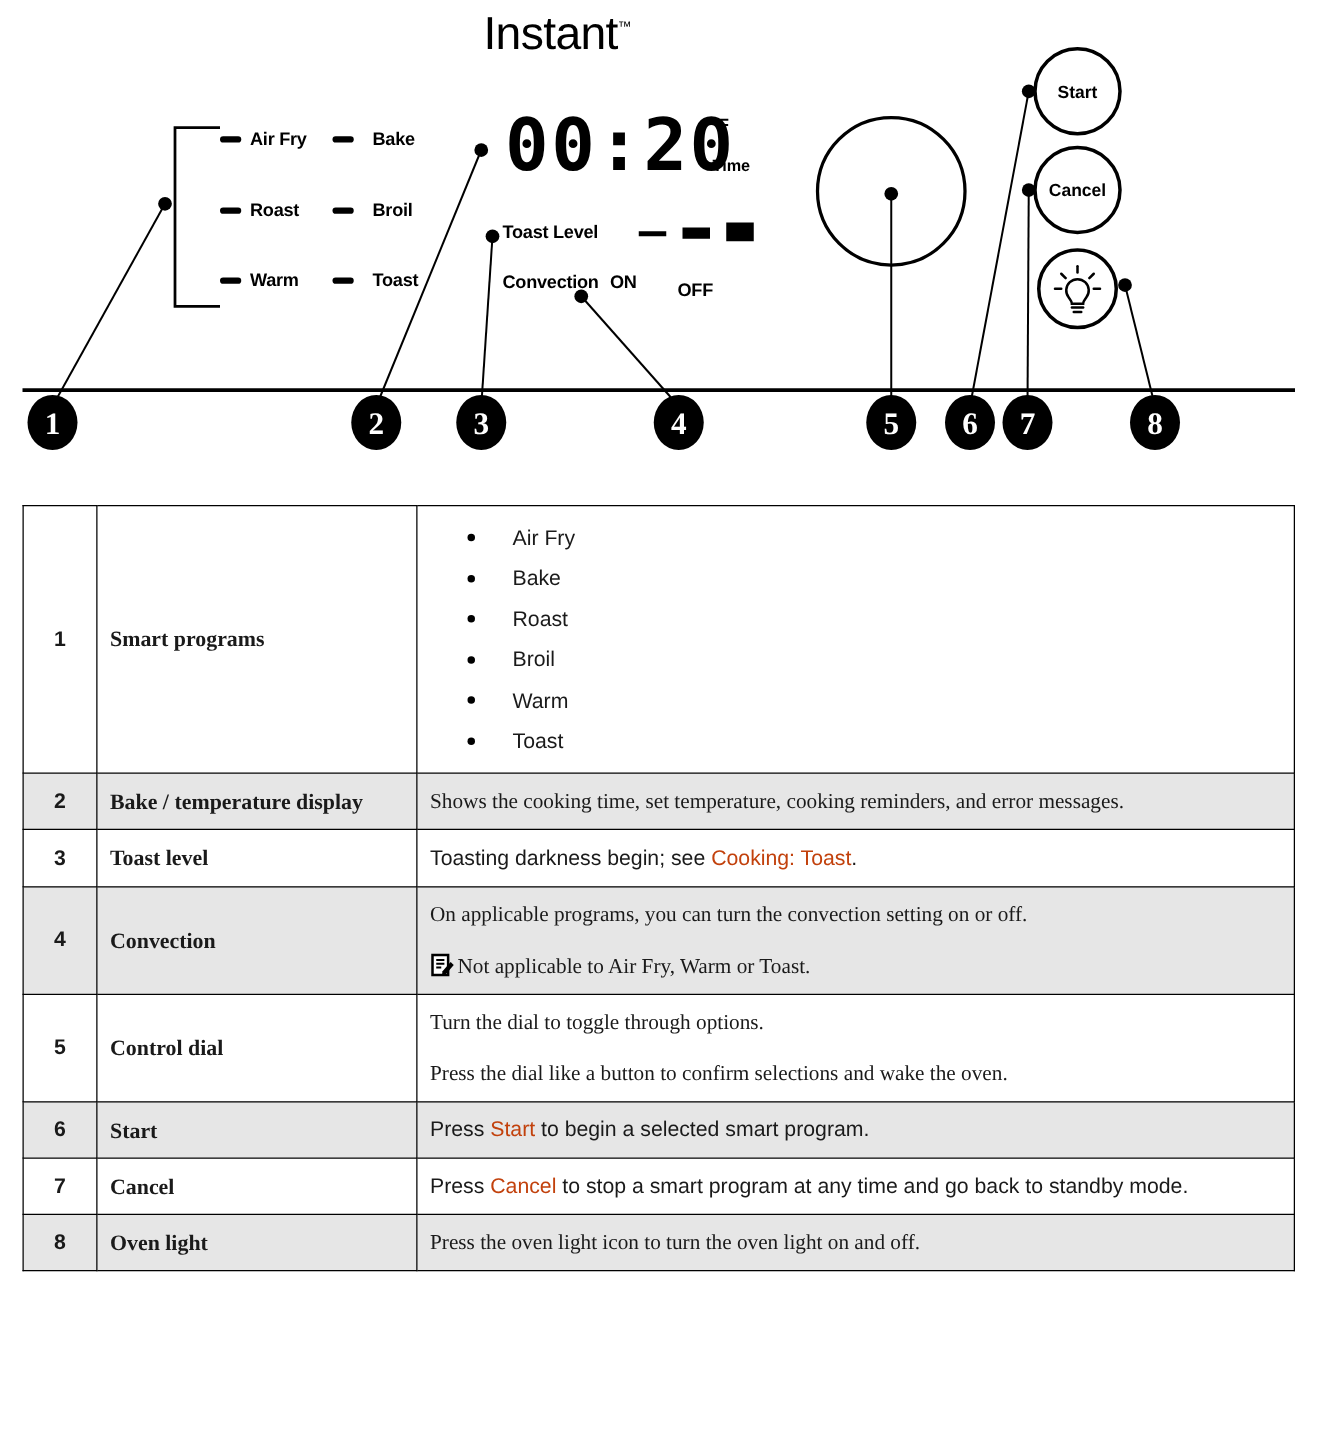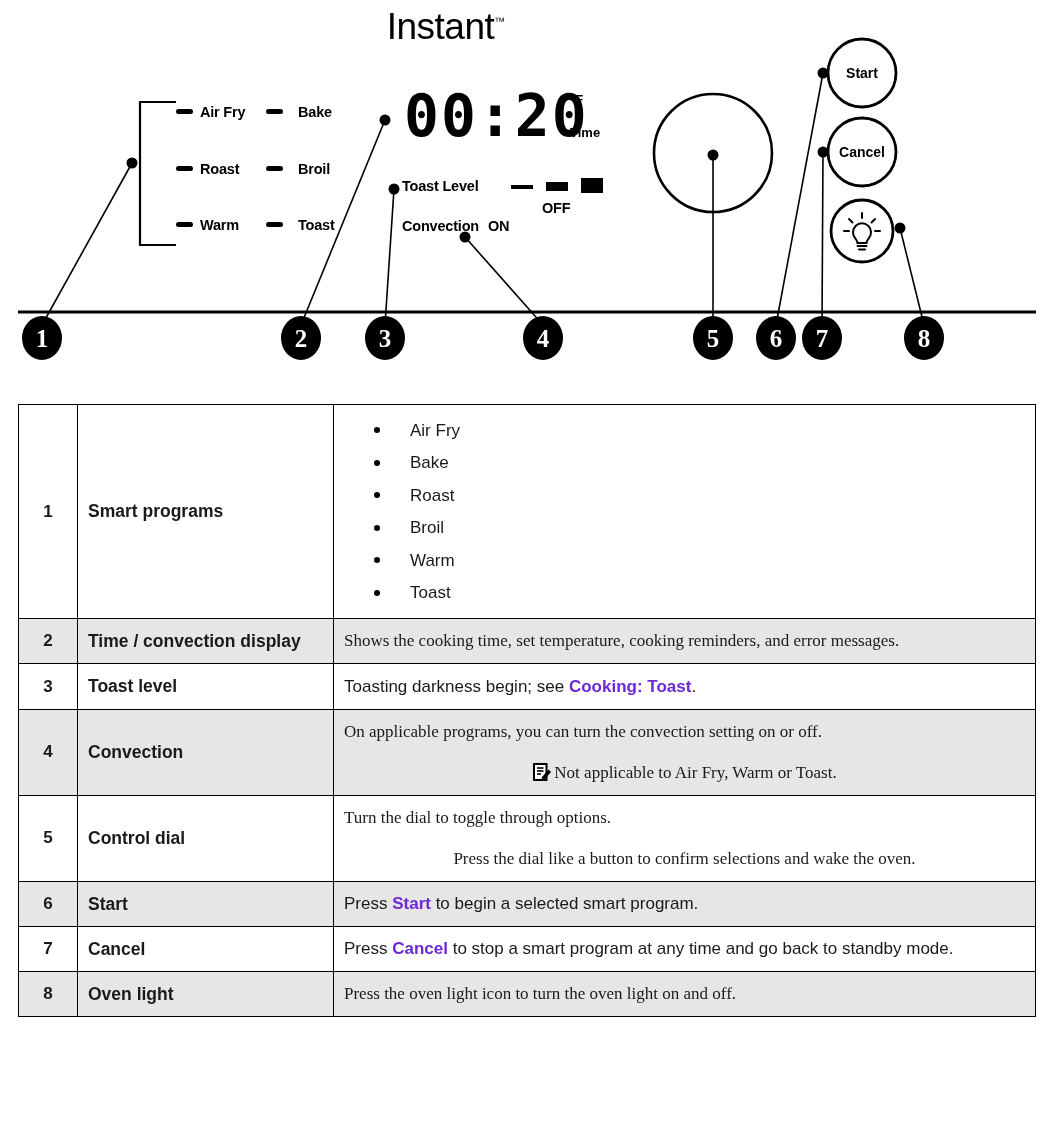--- a/index.html
+++ b/index.html
@@ -99,20 +99,21 @@
     width: 50px;
     text-align: center;
     font-weight: bold;
     font-size: 17px;
     padding: 9px 4px;
   }
   #spec-table td.col-name {
     width: 235px;
     font-weight: bold;
     font-size: 17.5px;
+    font-family: Liberation Serif, serif;
   }
   #spec-table td.col-desc {
     font-weight: normal;
   }
   #spec-table ul {
     margin: 0;
     padding: 0 0 0 30px;
     list-style: none;
   }
   #spec-table ul li {
@@ -122,28 +123,28 @@
   }
   #spec-table ul li::before {
     content: "";
     position: absolute;
     left: 0; top: 13px;
     width: 6px; height: 6px;
     border-radius: 50%;
     background: #000;
   }
   .desc-line { display: block; font-family: Liberation Serif, serif; }
-  .desc-line + .desc-line { margin-top: 16px; text-align: center; }
+  .desc-line + .desc-line { margin-top: 16px; }
   .note-icon {
     display: inline-block;
     width: 20px; height: 20px;
     vertical-align: -4px;
     margin-right: 2px;
   }
-  b.strong { font-weight: bold; color: #6d28d9; }
+  b.strong { font-weight: normal; color: #c2410c; }
 </style>
 </head>
 <body>
 
 <div id="logo"><span>Instant</span><span class="tm">™</span></div>
 
 <svg id="diagram" viewBox="0 0 1054 380">
 
   <line x1="18" y1="312" x2="1036" y2="312" stroke="#000" stroke-width="3"></line>
 
@@ -225,21 +226,21 @@
 <div class="panel-label" style="left:200px; top:217px;">Warm</div>
 <div class="panel-label" style="left:298px; top:217px;">Toast</div>
 
 <div class="seg-display" style="left:404px; top:82px;">00:20</div>
 <div class="small-ind" style="left:570px; top:92px;">°F</div>
 <div class="small-ind" style="left:570px; top:125px;">Time</div>
 
 <div class="panel-label" style="left:402px; top:178px;">Toast Level</div>
 <div class="panel-label" style="left:402px; top:218px;">Convection</div>
 <div class="panel-label" style="left:488px; top:218px;text-align:center;">ON</div>
-<div class="panel-label" style="left:542px; top:200px;">OFF</div>
+<div class="panel-label" style="left:542px; top:225px;">OFF</div>
 
 <div class="btn-label" style="left:832px; top:65px;  width:60px;">Start</div>
 <div class="btn-label" style="left:832px; top:144px; width:60px;">Cancel</div>
 
 <table id="spec-table">
   <tbody>
 
     <tr>
       <td class="col-num">1</td>
       <td class="col-name">Smart programs</td>
@@ -250,21 +251,21 @@
           <li>Roast</li>
           <li>Broil</li>
           <li>Warm</li>
           <li>Toast</li>
         </ul>
       </td>
     </tr>
 
     <tr class="shaded">
       <td class="col-num">2</td>
-      <td class="col-name">Time / convection display</td>
+      <td class="col-name">Bake / temperature display</td>
       <td class="col-desc">
         <span class="desc-line">Shows the cooking time, set temperature, cooking reminders, and error messages.</span>
       </td>
     </tr>
 
     <tr>
       <td class="col-num">3</td>
       <td class="col-name">Toast level</td>
       <td class="col-desc"><span>Toasting darkness begin; see </span><b class="strong">Cooking: Toast</b><span>.</span></td>
     </tr>

